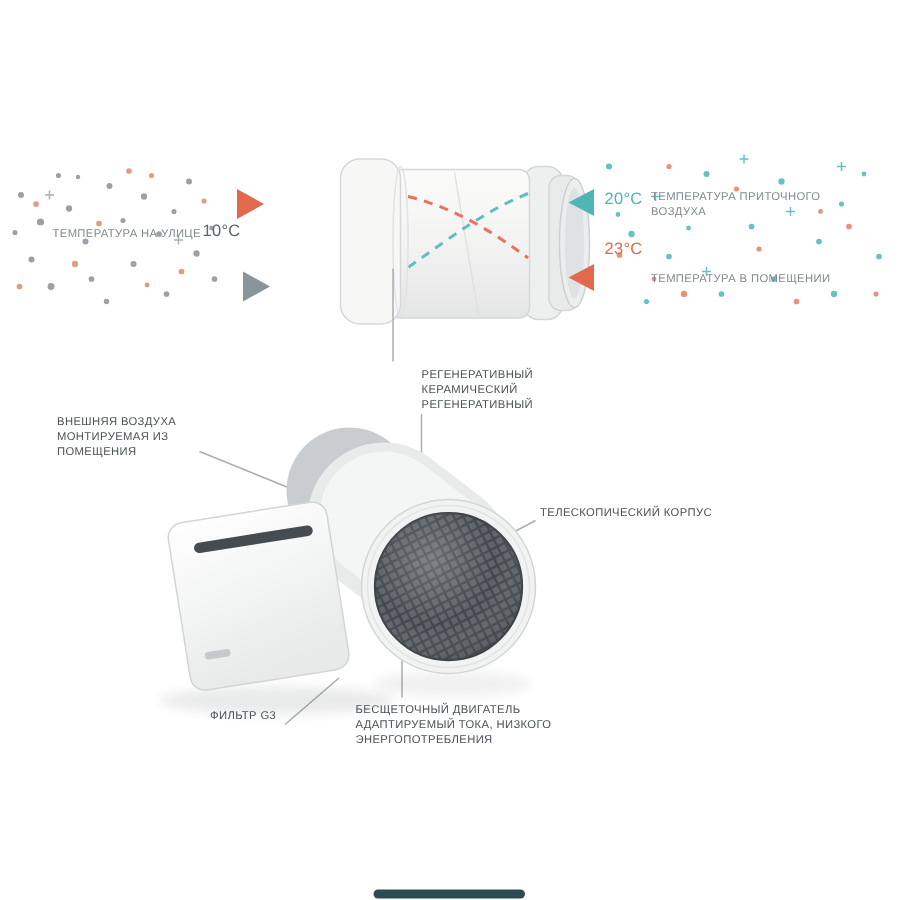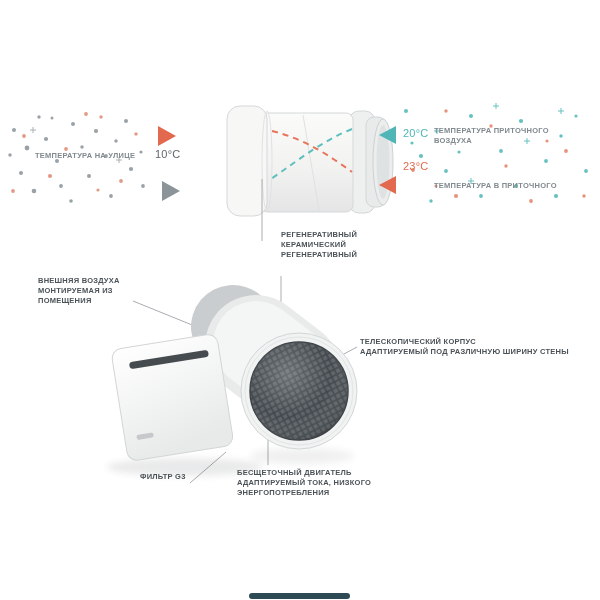--- a/index.html
+++ b/index.html
@@ -3,21 +3,21 @@
 <meta charset="utf-8">
 <style>
   html,body { margin:0; padding:0; background:#ffffff; }
   .canvas {
     position:relative; width:600px; height:600px; background:#ffffff;
     overflow:hidden; font-family:"Liberation Sans", sans-serif;
     --teal:#4fb5b6; --orange:#e2694d; --grayarrow:#8b9499;
   }
   .art { position:absolute; left:0; top:0; }
   .t { position:absolute; white-space:nowrap; }
-  .small { font-size:7.5px; letter-spacing:.25px; line-height:10px; font-weight:700; }
+  .small { font-size:7.5px; letter-spacing:.25px; line-height:10px; font-weight:400; }
   .gray { color:#818a8f; }
   .dark { color:#4b5257; }
   .temp { font-size:11px; letter-spacing:.2px; font-weight:400; }
   .bar {
     position:absolute; left:249px; top:593px; width:101px; height:6px;
     border-radius:3px; background:#2e4b55;
   }
 </style>
 </head>
 <body>
@@ -172,46 +172,45 @@
       <circle cx="299" cy="391" r="49" fill="url(#coreShade)"></circle>
       <g transform="rotate(-9 172 398)">
         <rect x="119" y="341" width="107" height="113" rx="10" fill="url(#panelGrad)" stroke="#d2d5d6"></rect>
         <rect x="135" y="356" width="80" height="7" rx="3.5" fill="#464b4f"></rect>
         <rect x="131" y="429" width="17" height="5" rx="2" fill="#c5c9cb"></rect>
       </g>
     </g>
   </svg>
 
   <div class="t small gray" style="left:35px; top:151px">ТЕМПЕРАТУРА НА УЛИЦЕ</div>
-  <div class="t temp" style="left:155px; top:148px; color:#5e6569">10°C</div>
+  <div class="t temp" style="left:135px; top:148px; color:#5e6569">10°C</div>
 
   <div class="t temp" style="left:403px; top:127px; color:var(--teal)">20°C</div>
   <div class="t small gray" style="left:434px; top:126px">
     <div>ТЕМПЕРАТУРА ПРИТОЧНОГО</div>
     <div>ВОЗДУХА</div>
   </div>
 
   <div class="t temp" style="left:403px; top:160px; color:var(--orange)">23°C</div>
-  <div class="t small gray" style="left:434px; top:181px">ТЕМПЕРАТУРА В ПРИТОЧНОГО</div>
-
-  <div class="t small dark" style="left:281px; top:230px">
+  <div class="t small gray" style="left:434px; top:181px">ТЕМПЕРАТУРА В ПОМЕЩЕНИИ</div>
+
+  <div class="t small dark" style="left:281px; top:245px">
     <div>РЕГЕНЕРАТИВНЫЙ</div>
     <div>КЕРАМИЧЕСКИЙ</div>
     <div>РЕГЕНЕРАТИВНЫЙ</div>
   </div>
 
   <div class="t small dark" style="left:38px; top:276px">
     <div>ВНЕШНЯЯ ВОЗДУХА</div>
     <div>МОНТИРУЕМАЯ ИЗ</div>
     <div>ПОМЕЩЕНИЯ</div>
   </div>
 
   <div class="t small dark" style="left:360px; top:337px">
     <div>ТЕЛЕСКОПИЧЕСКИЙ КОРПУС</div>
-    <div>АДАПТИРУЕМЫЙ ПОД РАЗЛИЧНУЮ ШИРИНУ СТЕНЫ</div>
   </div>
 
   <div class="t small dark" style="left:140px; top:472px">ФИЛЬТР G3</div>
 
   <div class="t small dark" style="left:237px; top:468px">
     <div>БЕСЩЕТОЧНЫЙ ДВИГАТЕЛЬ</div>
     <div>АДАПТИРУЕМЫЙ ТОКА, НИЗКОГО</div>
     <div>ЭНЕРГОПОТРЕБЛЕНИЯ</div>
   </div>
 

